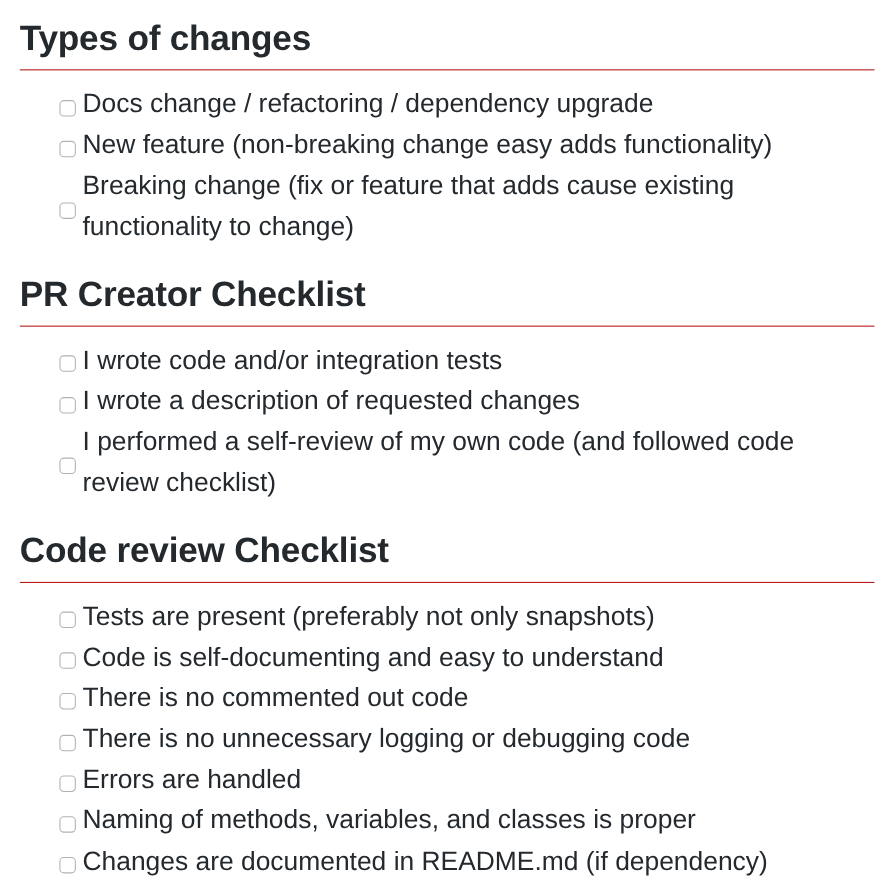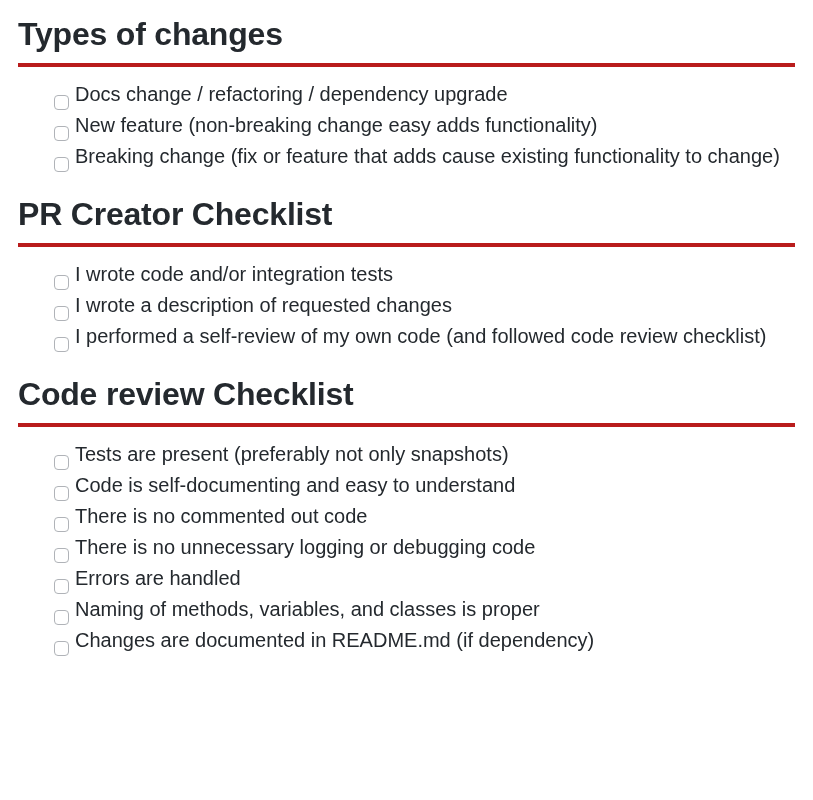--- a/index.html
+++ b/index.html
@@ -14,37 +14,37 @@
       padding: 16px 18px;
       width: 813px;
     }
     h2 {
       font-size: 32px;
       font-weight: 600;
       color: #24292e;
       margin-top: 24px;
       margin-bottom: 12px;
       padding-bottom: 10px;
-      border-bottom: 4px solid #b91c1c;
+      border-bottom: 1px solid #b91c1c;
       letter-spacing: -0.2px;
     }
     h2:first-of-type {
       margin-top: 0;
     }
     ul.checklist {
       list-style: none;
       padding-left: 36px;
       margin-top: 8px;
       margin-bottom: 16px;
     }
     ul.checklist li {
       display: flex;
-      align-items: flex-end;
+      align-items: center;
       gap: 6px;
-      font-size: 20px;
+      font-size: 24px;
       line-height: 1.55;
       color: #24292e;
     }
     .checkbox {
       width: 15px;
       height: 15px;
       border: 1.5px solid #b0b3b8;
       border-radius: 4px;
       background: #ffffff;
       flex-shrink: 0;

